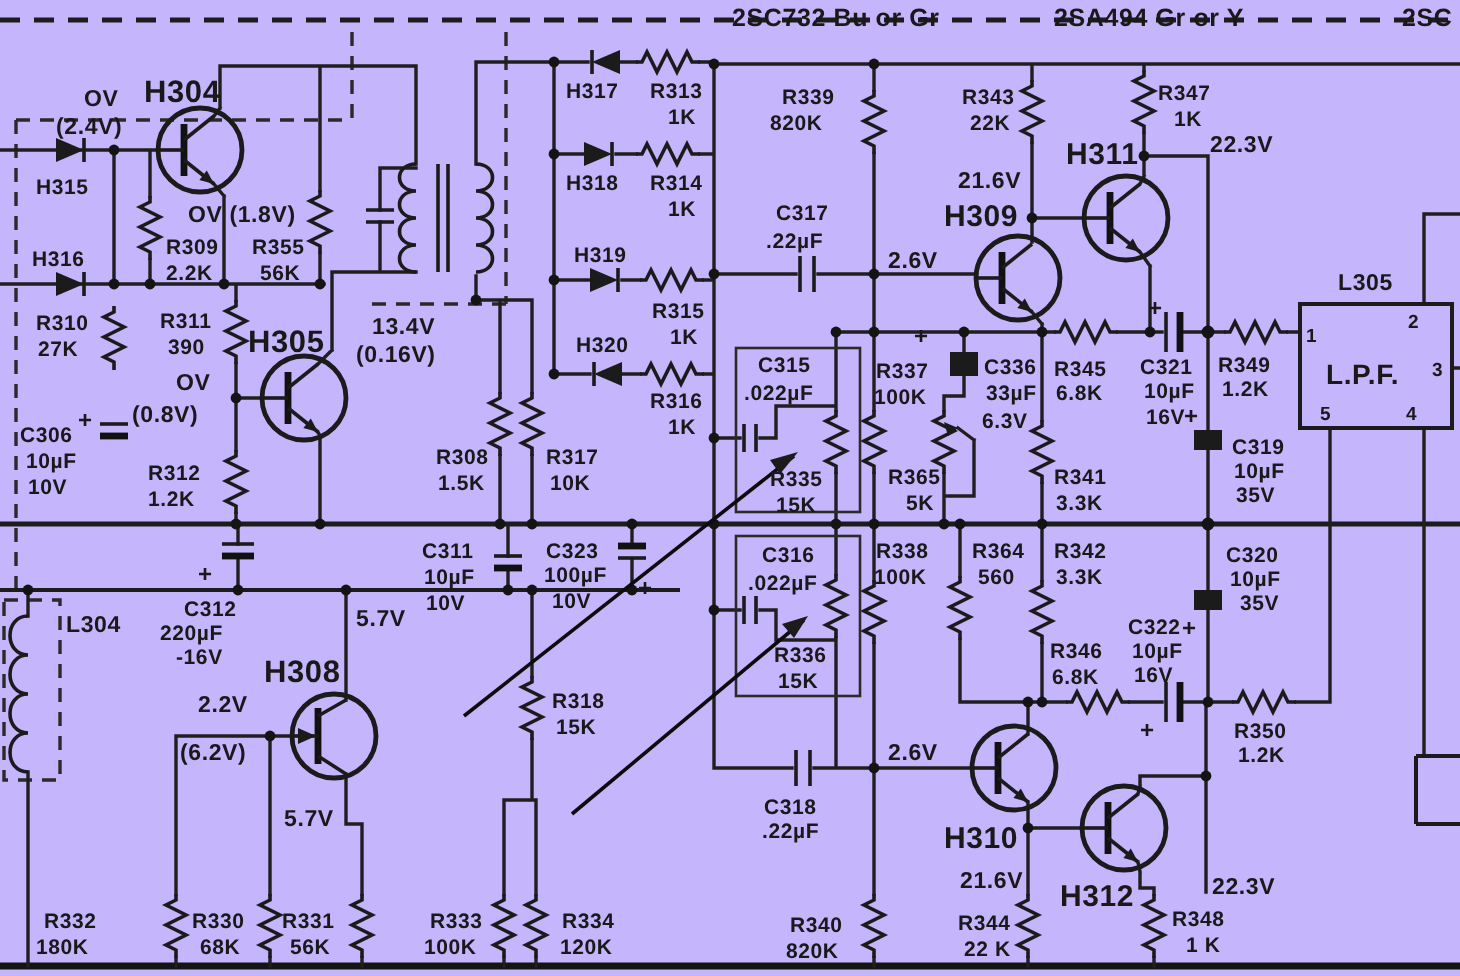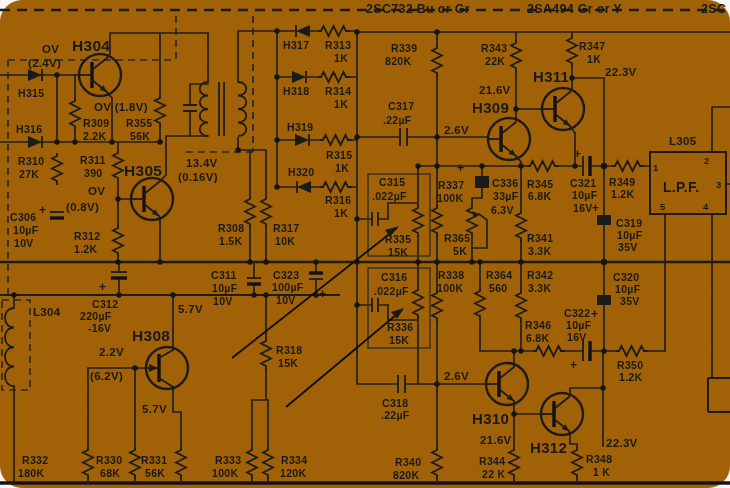--- a/index.html
+++ b/index.html
@@ -1,17 +1,17 @@
 <!DOCTYPE html>
 <html><head>
 <meta charset="utf-8">
 <style>
   html,body{margin:0;padding:0;}
   body{width:730px;height:488px;background:#f7f6f2;font-family:"Liberation Sans",sans-serif;overflow:hidden;}
-  #stage{position:relative;width:730px;height:488px;background:#a16207;border-radius:22px;}
+  #stage{position:relative;width:730px;height:488px;background:#c4b5fd;}
   svg{display:block;}
   .wire{stroke:#1f1f1f;stroke-width:1.7;fill:none;stroke-linecap:square;}
   .bus{stroke:#1c1c1c;stroke-width:2.6;fill:none;}
   .bus2{stroke:#1c1c1c;stroke-width:2;fill:none;}
   .gnd{stroke:#141414;stroke-width:3.5;fill:none;}
   .dash{stroke:#2a2a2a;stroke-width:1.7;fill:none;stroke-dasharray:7 5;}
   .dashtop{stroke:#1c1c1c;stroke-width:2.6;fill:none;stroke-dasharray:10 7;}
   .sym{stroke:#1b1b1b;stroke-width:1.8;fill:none;}
   .symf{stroke:none;fill:#1b1b1b;}
   .thick{stroke:#111;stroke-width:3.4;}

